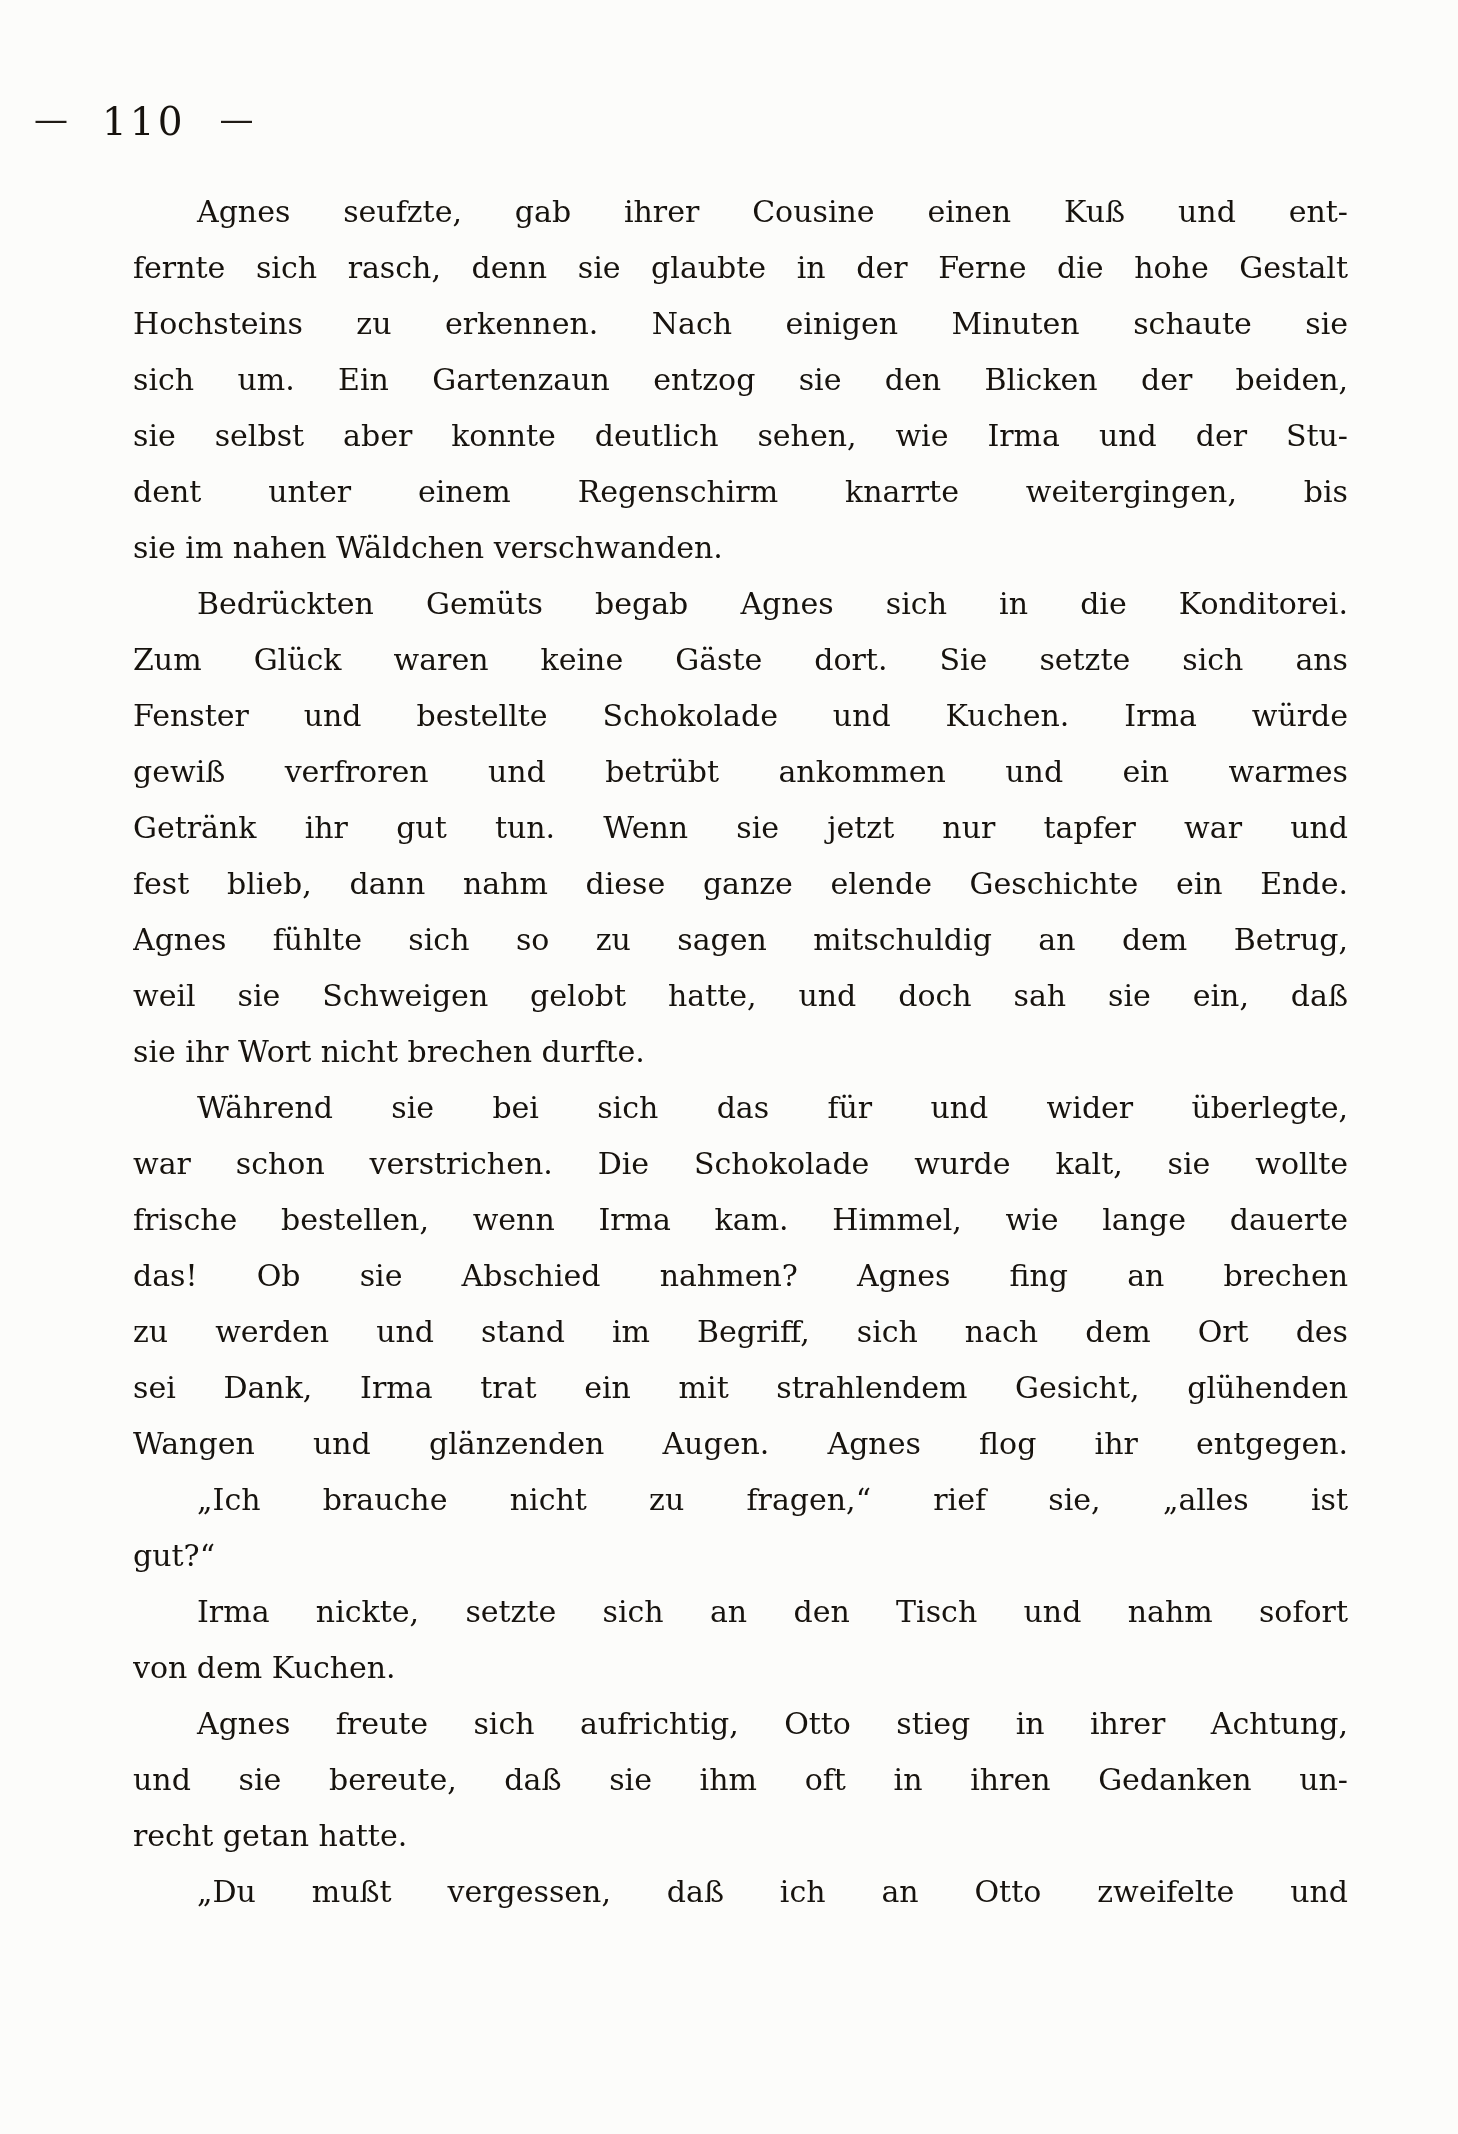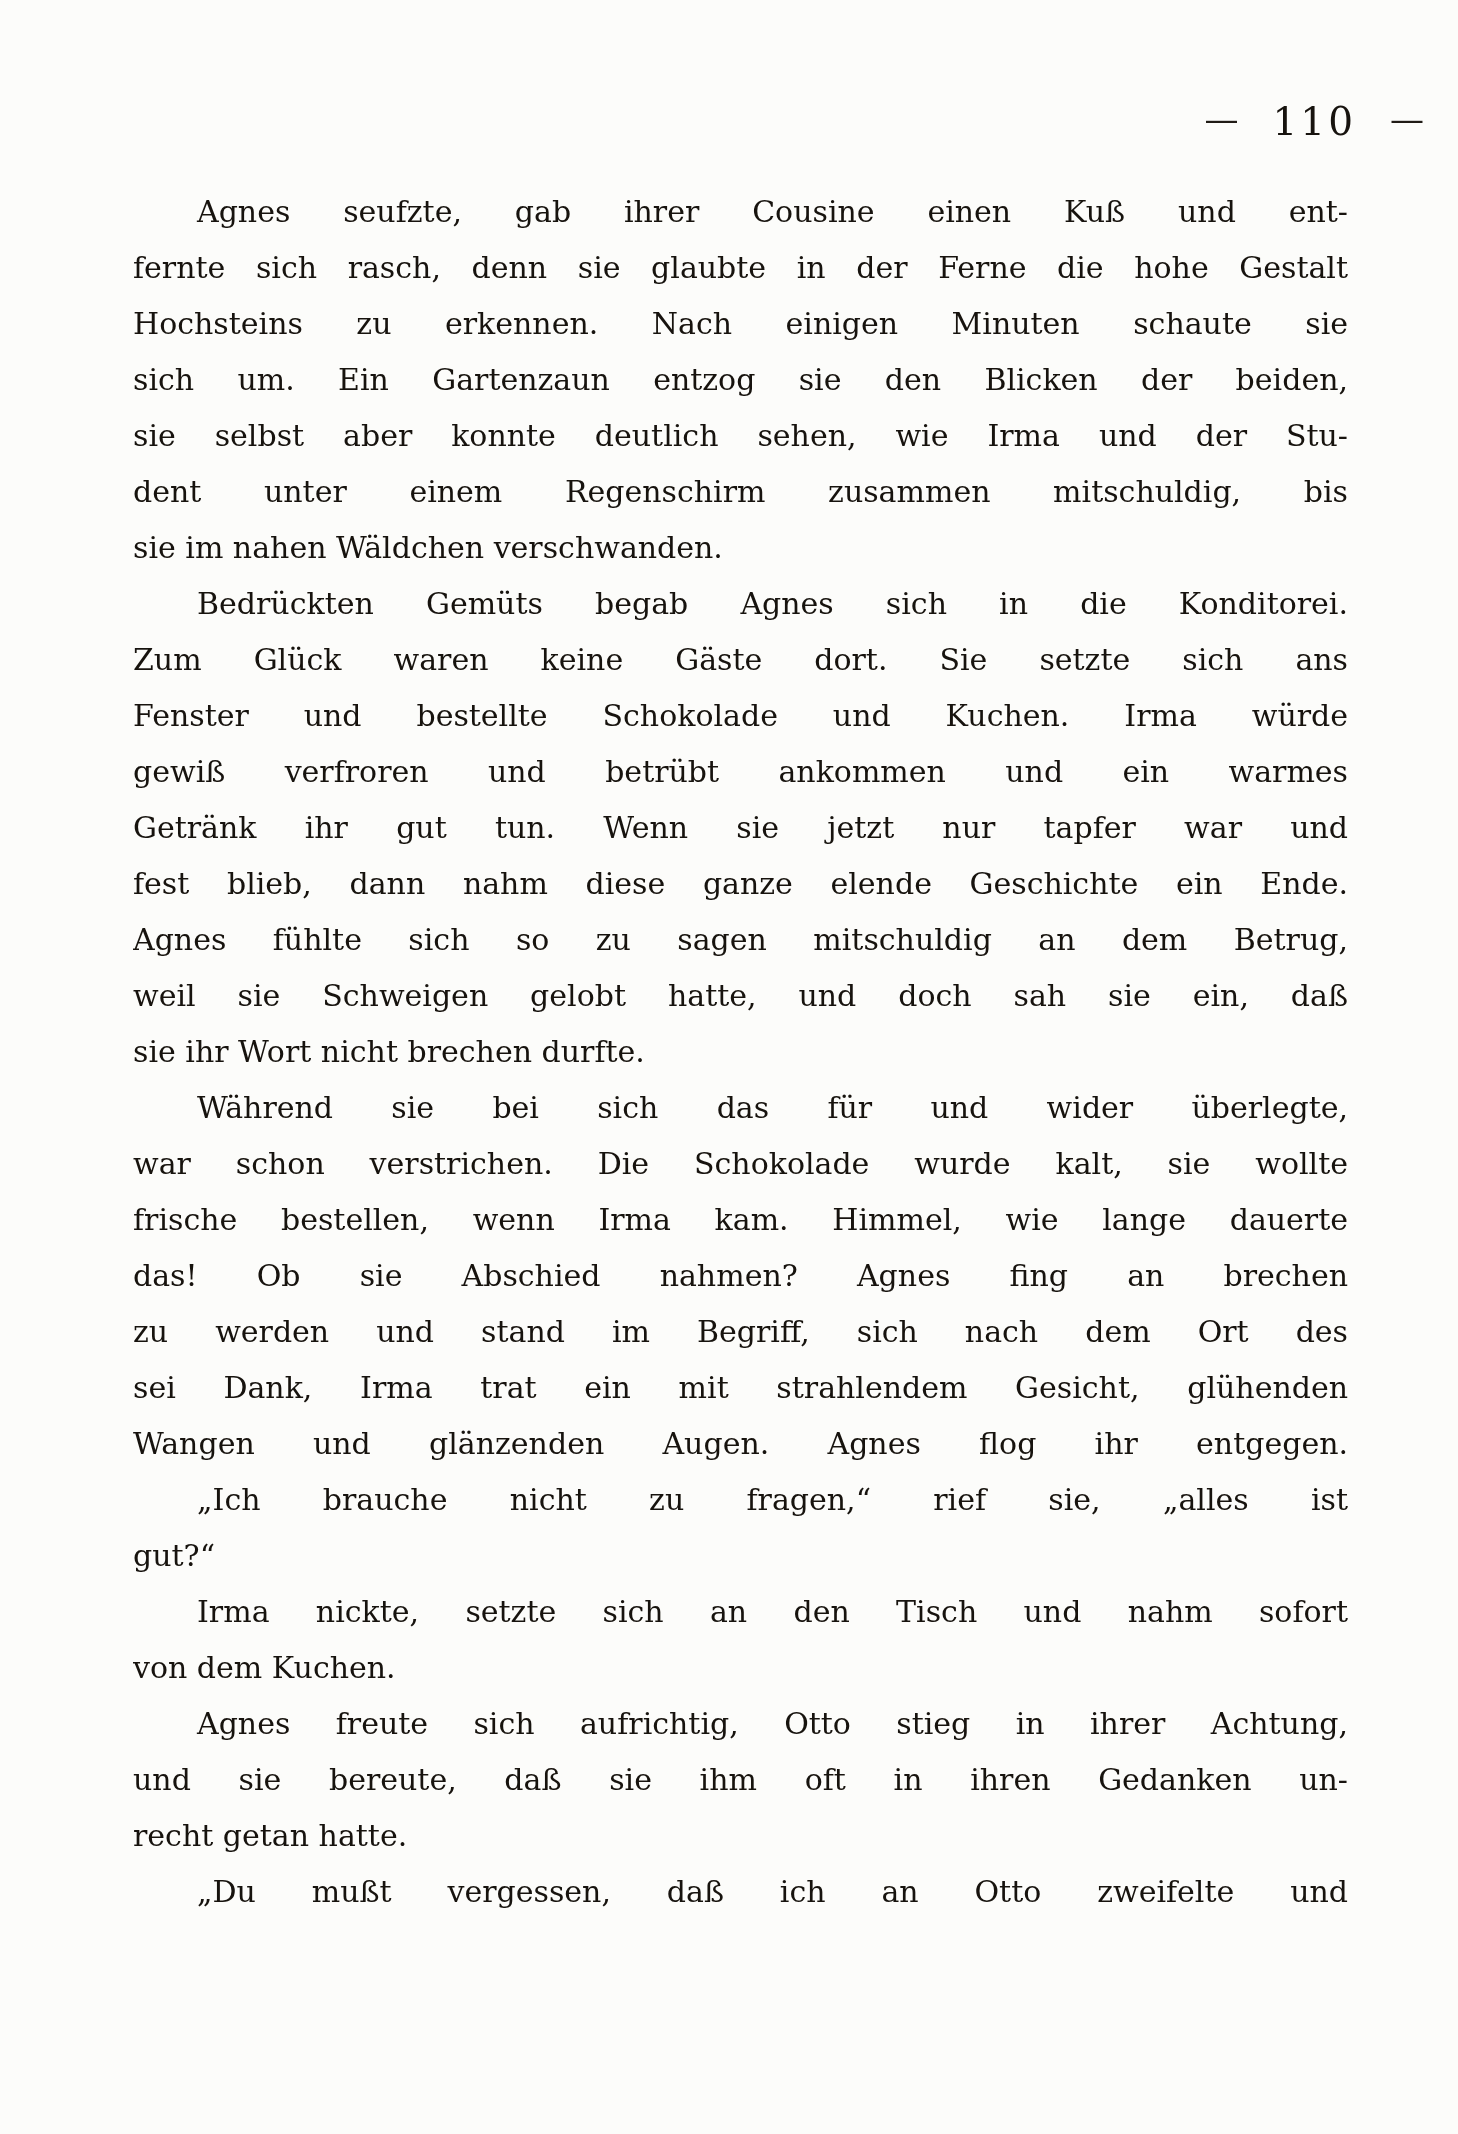--- a/index.html
+++ b/index.html
@@ -15,21 +15,21 @@
     background: #fcfcfa;
     color: #17130e;
     font-family: "DejaVu Serif", "Liberation Serif", serif;
     overflow: hidden;
   }
   .header {
     position: absolute;
     top: 98px;
     left: 0;
     width: 100%;
-    text-align: right;
+    text-align: left;
     font-size: 34px;
     line-height: 48px;
     white-space: nowrap;
   }
   .header .dash {
     display: inline-block;
     margin: 0 34px;
     transform: translateY(-4px);
     color: #201b15;
   }
@@ -78,21 +78,21 @@
   </div>
 
   <div class="textblock">
 
     <div class="para">
       <div class="line just indent">Agnes seufzte, gab ihrer Cousine einen Kuß und ent-</div>
       <div class="line just">fernte sich rasch, denn sie glaubte in der Ferne die hohe Gestalt</div>
       <div class="line just">Hochsteins zu erkennen. Nach einigen Minuten schaute sie</div>
       <div class="line just">sich um. Ein Gartenzaun entzog sie den Blicken der beiden,</div>
       <div class="line just">sie selbst aber konnte deutlich sehen, wie Irma und der Stu-</div>
-      <div class="line just">dent unter einem Regenschirm zusammen mitschuldig, bis</div>
+      <div class="line just">dent unter einem Regenschirm knarrte weitergingen, bis</div>
       <div class="line last">sie im nahen Wäldchen verschwanden.</div>
     </div>
 
     <div class="para">
       <div class="line just indent">Bedrückten Gemüts begab Agnes sich in die Konditorei.</div>
       <div class="line just">Zum Glück waren keine Gäste dort. Sie setzte sich ans</div>
       <div class="line just">Fenster und bestellte Schokolade und Kuchen. Irma würde</div>
       <div class="line just">gewiß verfroren und betrübt ankommen und ein warmes</div>
       <div class="line just">Getränk ihr gut tun. Wenn sie jetzt nur tapfer war und</div>
       <div class="line just">fest blieb, dann nahm diese ganze elende Geschichte ein Ende.</div>

